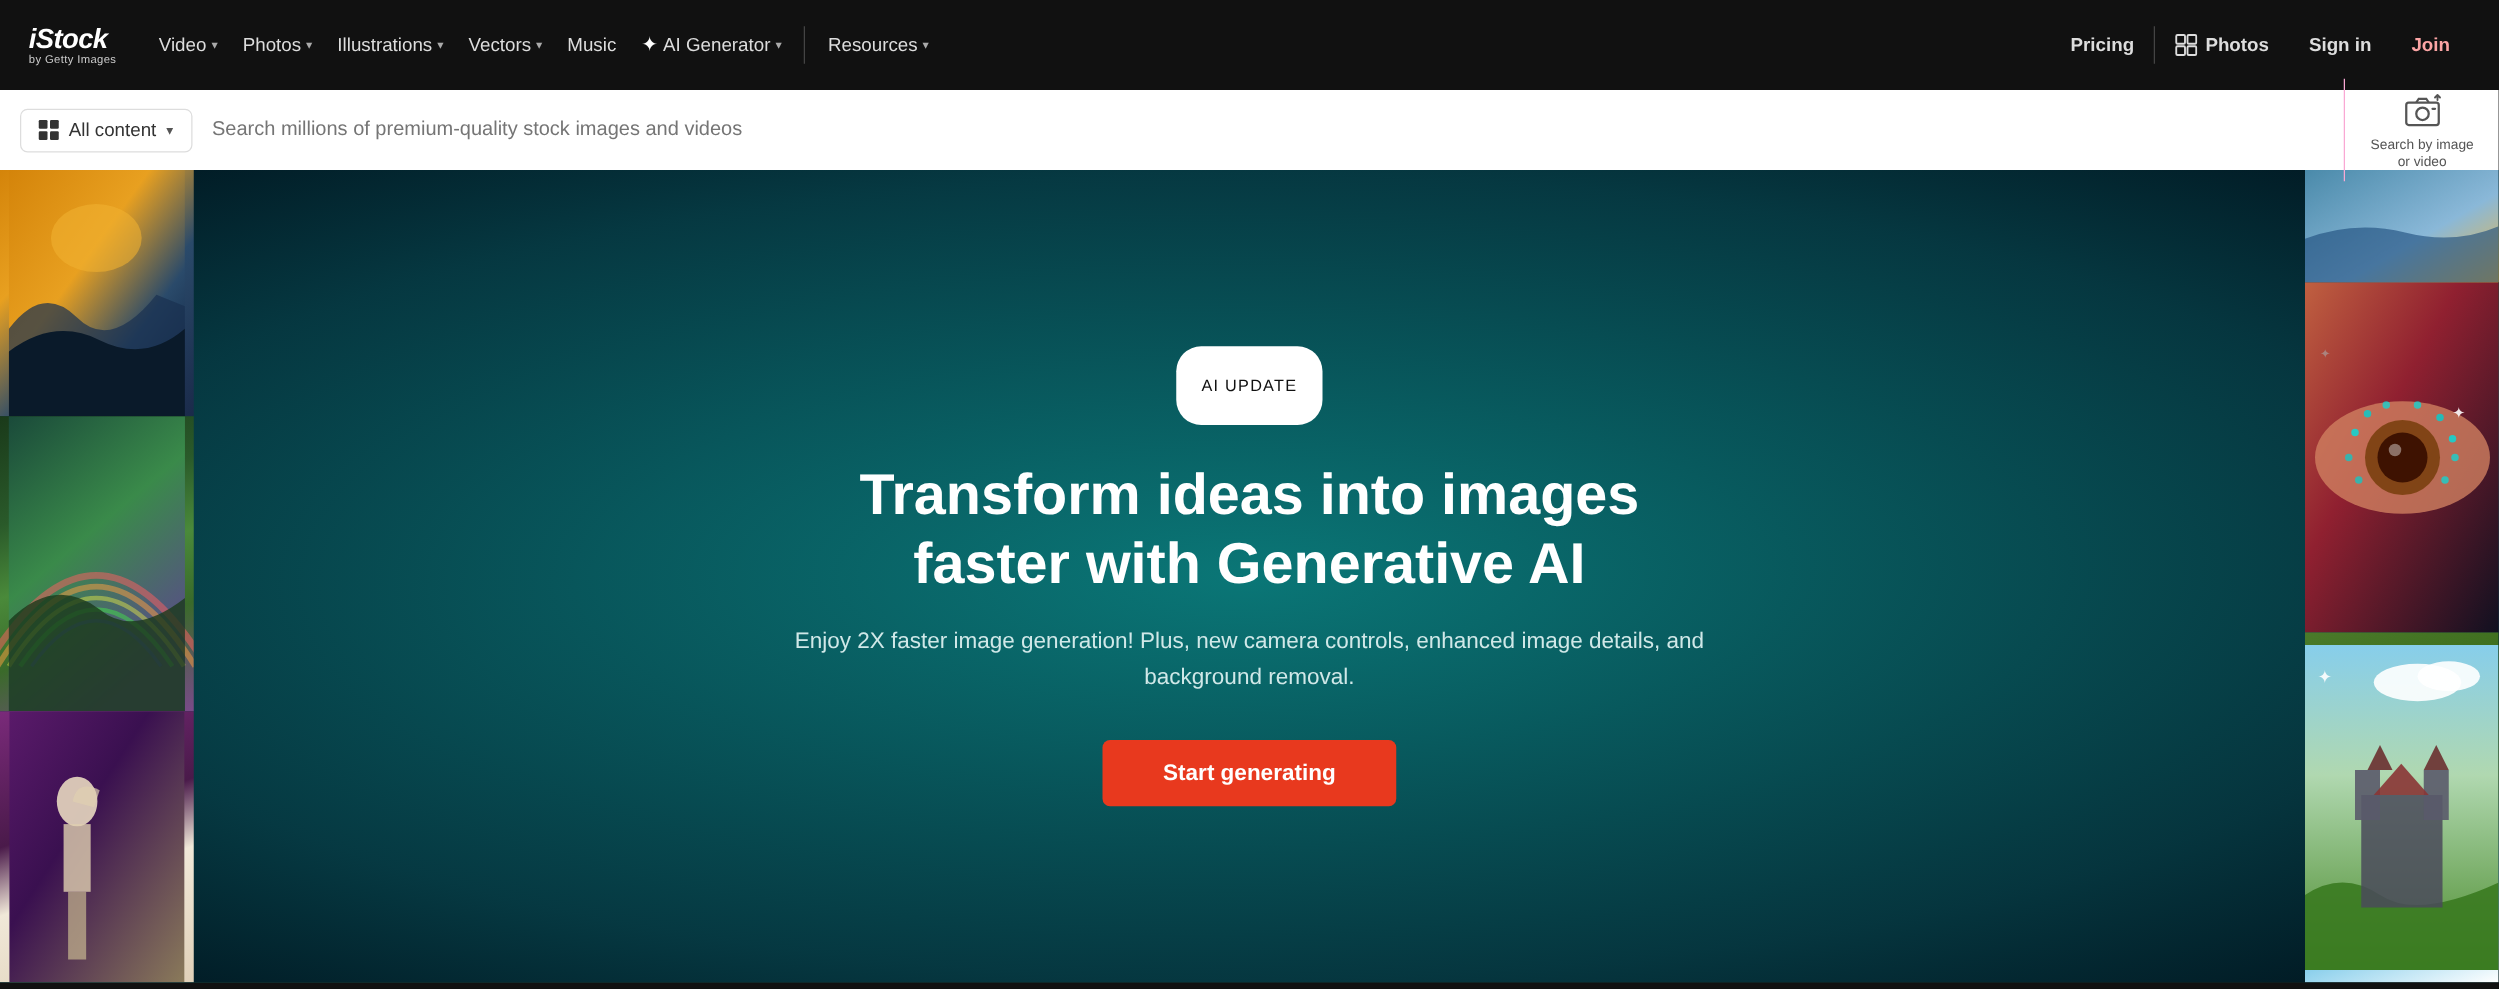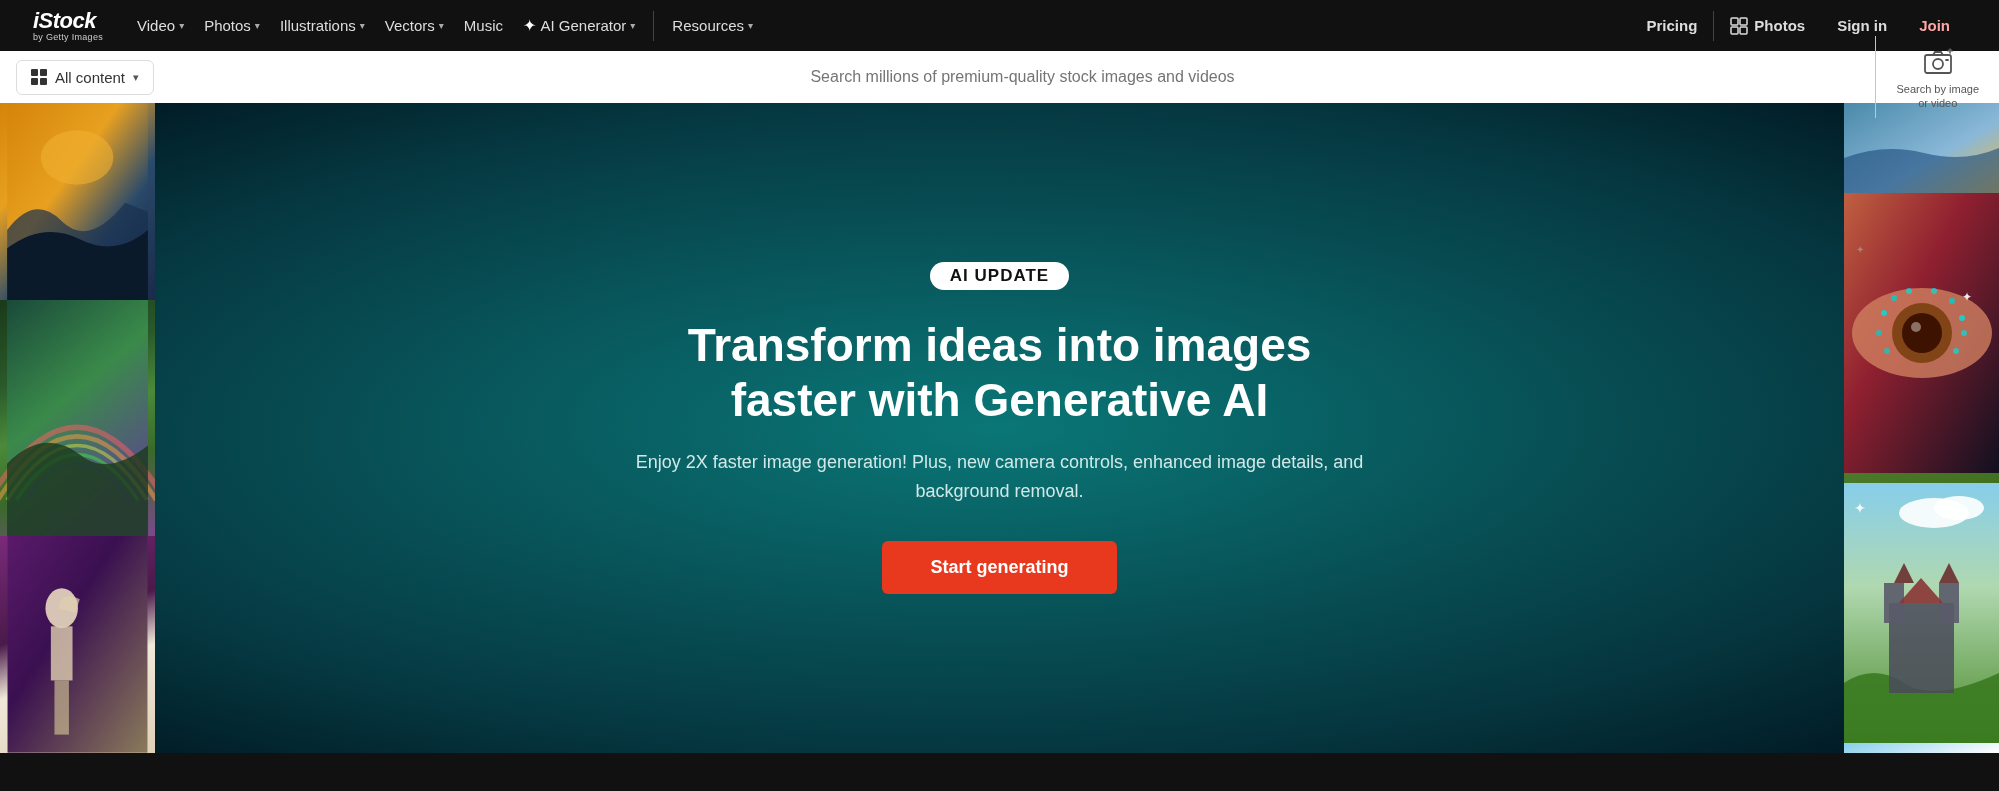--- a/index.html
+++ b/index.html
@@ -1,24 +1,24 @@
 <!DOCTYPE html>
 <html><head>
   <meta charset="utf-8">
   <style>
     * { margin: 0; padding: 0; box-sizing: border-box; }
     body { font-family: Arial, Helvetica, sans-serif; background: #111; width: 1999px; overflow-x: hidden; }
 
     
     .navbar {
       background: #111;
-      height: 51px;
-      display: flex;
-      align-items: center;
-      padding: 0 33px;
+      height: 72px;
+      display: flex;
+      align-items: center;
+      padding: 0 23px;
       gap: 4px;
     }
     .logo-area {
       display: flex;
       flex-direction: column;
       color: white;
       margin-right: 20px;
       flex-shrink: 0;
     }
     .logo-istock {
@@ -95,21 +95,21 @@
     .join-btn {
       color: #fca5a5;
       font-size: 15px;
       padding: 8px 16px;
       cursor: pointer;
     }
 
     
     .search-bar-container {
       background: white;
-      height: 52px;
+      height: 64px;
       display: flex;
       align-items: center;
       padding: 0 0 0 16px;
       position: relative;
       z-index: 10;
     }
     .all-content-btn {
       display: flex;
       align-items: center;
       gap: 8px;
@@ -134,21 +134,20 @@
       background: #333;
       border-radius: 1px;
     }
     .search-input {
       flex: 1;
       border: none;
       outline: none;
       font-size: 16px;
       color: #ef4444;
       background: transparent;
-      text-align: center;
     }
     .search-by-image {
       display: flex;
       flex-direction: column;
       align-items: center;
       justify-content: center;
       padding: 8px 20px;
       cursor: pointer;
       gap: 2px;
       border-left: 1px solid #f9a8d4;
@@ -244,24 +243,24 @@
       position: relative;
       z-index: 5;
       text-align: center;
       max-width: 1100px;
       padding: 0 180px;
     }
     .ai-update-badge {
       display: inline-block;
       background: white;
       color: #111;
-      font-size: 17px;
-      font-weight: 700;
+      font-size: 13px;
+      font-weight: 400;
       letter-spacing: 1px;
-      padding: 4px 20px;
+      padding: 24px 20px;
       border-radius: 20px;
       margin-bottom: 28px;
     }
     .hero-title {
       font-size: 46px;
       font-weight: 800;
       color: white;
       line-height: 1.2;
       margin-bottom: 20px;
     }

